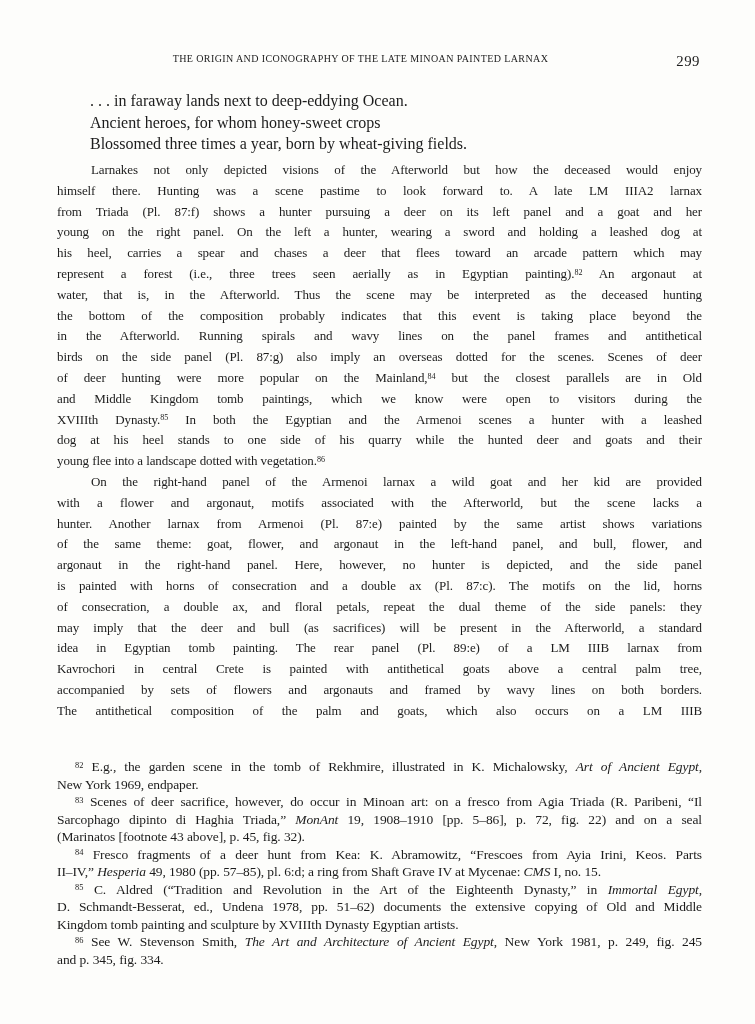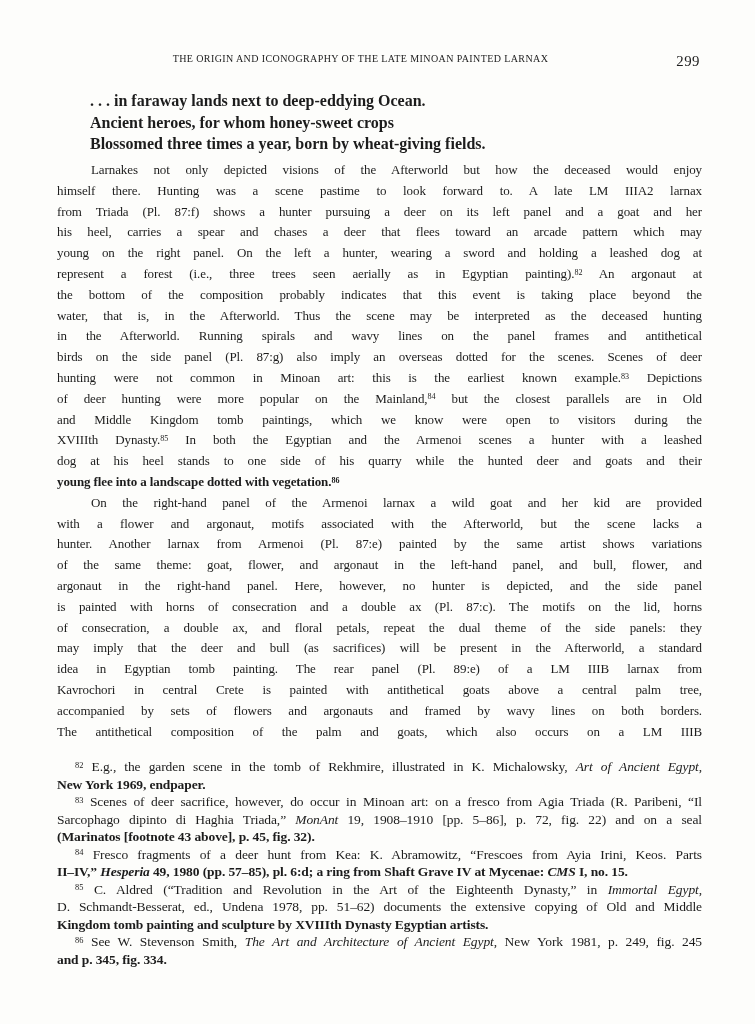--- a/index.html
+++ b/index.html
@@ -52,21 +52,21 @@
   .footnotes {
     position: absolute;
     left: 57px;
     top: 758px;
     width: 645px;
     font-size: 13.5px;
     line-height: 17.5px;
     letter-spacing: -0.1px;
   }
   .tl { text-align: justify; text-align-last: justify; }
-  .tl.noj { text-align: left; text-align-last: left; font-weight: bold; }
+  .tl.noj { text-align: left; text-align-last: left; }
   .para .ind { text-indent: 34px; }
   .fn .ind { text-indent: 18px; }
   sup {
     font-size: 0.62em;
     line-height: 0;
     position: relative;
     top: -0.42em;
     vertical-align: baseline;
     letter-spacing: 0;
   }
@@ -85,28 +85,27 @@
       <div class="tl noj">. . . in faraway lands next to deep-eddying Ocean.</div>
       <div class="tl noj">Ancient heroes, for whom honey-sweet crops</div>
       <div class="tl noj">Blossomed three times a year, born by wheat-giving fields.</div>
     </div>
 
   <div class="bodytext">
     <div class="para">
         <div class="tl ind">Larnakes not only depicted visions of the Afterworld but how the deceased would enjoy</div>
         <div class="tl">himself there. Hunting was a scene pastime to look forward to. A late LM IIIA2 larnax</div>
         <div class="tl">from Triada (Pl. 87:f) shows a hunter pursuing a deer on its left panel and a goat and her</div>
+        <div class="tl">young on the right panel. On the left a hunter, wearing a sword and holding a leashed dog at</div>
         <div class="tl">his heel, carries a spear and chases a deer that flees toward an arcade pattern which may</div>
-        <div class="tl">young on the right panel. On the left a hunter, wearing a sword and holding a leashed dog at</div>
         <div class="tl">represent a forest (i.e., three trees seen aerially as in Egyptian painting).<sup>82</sup> An argonaut at</div>
+        <div class="tl">water, that is, in the Afterworld. Thus the scene may be interpreted as the deceased hunting</div>
         <div class="tl">the bottom of the composition probably indicates that this event is taking place beyond the</div>
-        <div class="tl">water, that is, in the Afterworld. Thus the scene may be interpreted as the deceased hunting</div>
         <div class="tl">in the Afterworld. Running spirals and wavy lines on the panel frames and antithetical</div>
         <div class="tl">birds on the side panel (Pl. 87:g) also imply an overseas dotted for the scenes. Scenes of deer</div>
-        <div class="tl">hunting were not common in Minoan art: this is the earliest known example.<sup>83</sup> Depictions</div>
         <div class="tl">of deer hunting were more popular on the Mainland,<sup>84</sup> but the closest parallels are in Old</div>
         <div class="tl">and Middle Kingdom tomb paintings, which we know were open to visitors during the</div>
         <div class="tl">XVIIIth Dynasty.<sup>85</sup> In both the Egyptian and the Armenoi scenes a hunter with a leashed</div>
         <div class="tl">dog at his heel stands to one side of his quarry while the hunted deer and goats and their</div>
         <div class="tl noj">young flee into a landscape dotted with vegetation.<sup>86</sup></div>
       </div>
     <div class="para">
         <div class="tl ind">On the right-hand panel of the Armenoi larnax a wild goat and her kid are provided</div>
         <div class="tl">with a flower and argonaut, motifs associated with the Afterworld, but the scene lacks a</div>
         <div class="tl">hunter. Another larnax from Armenoi (Pl. 87:e) painted by the same artist shows variations</div>

